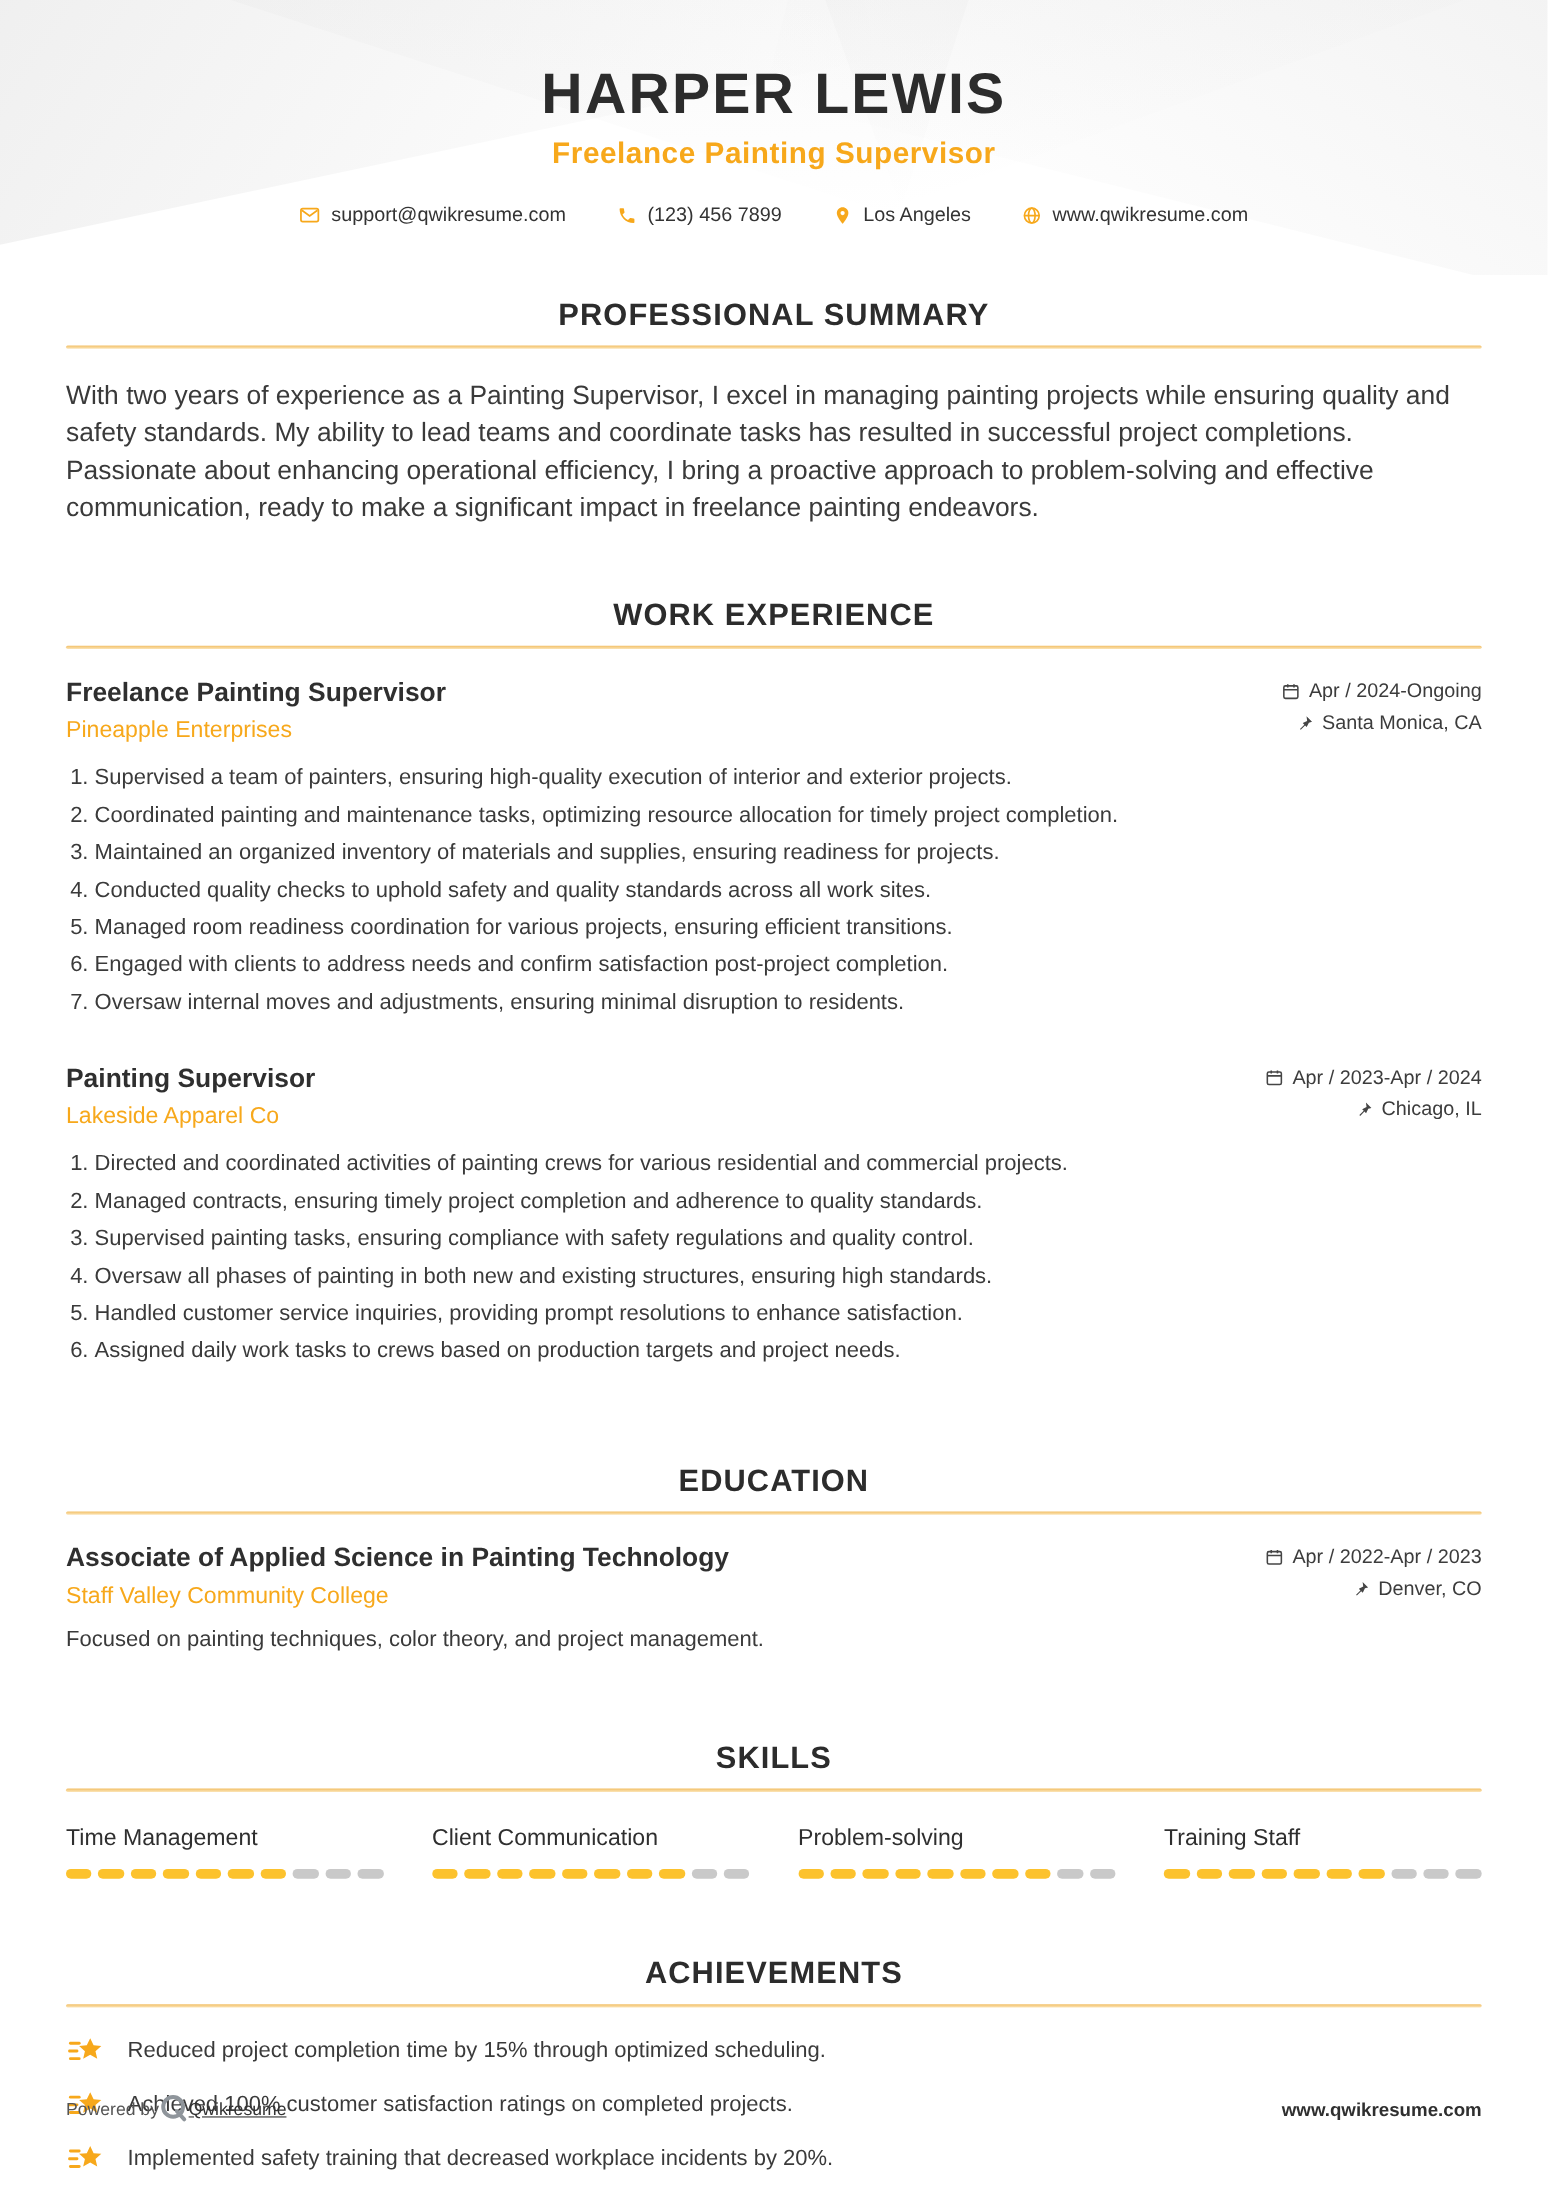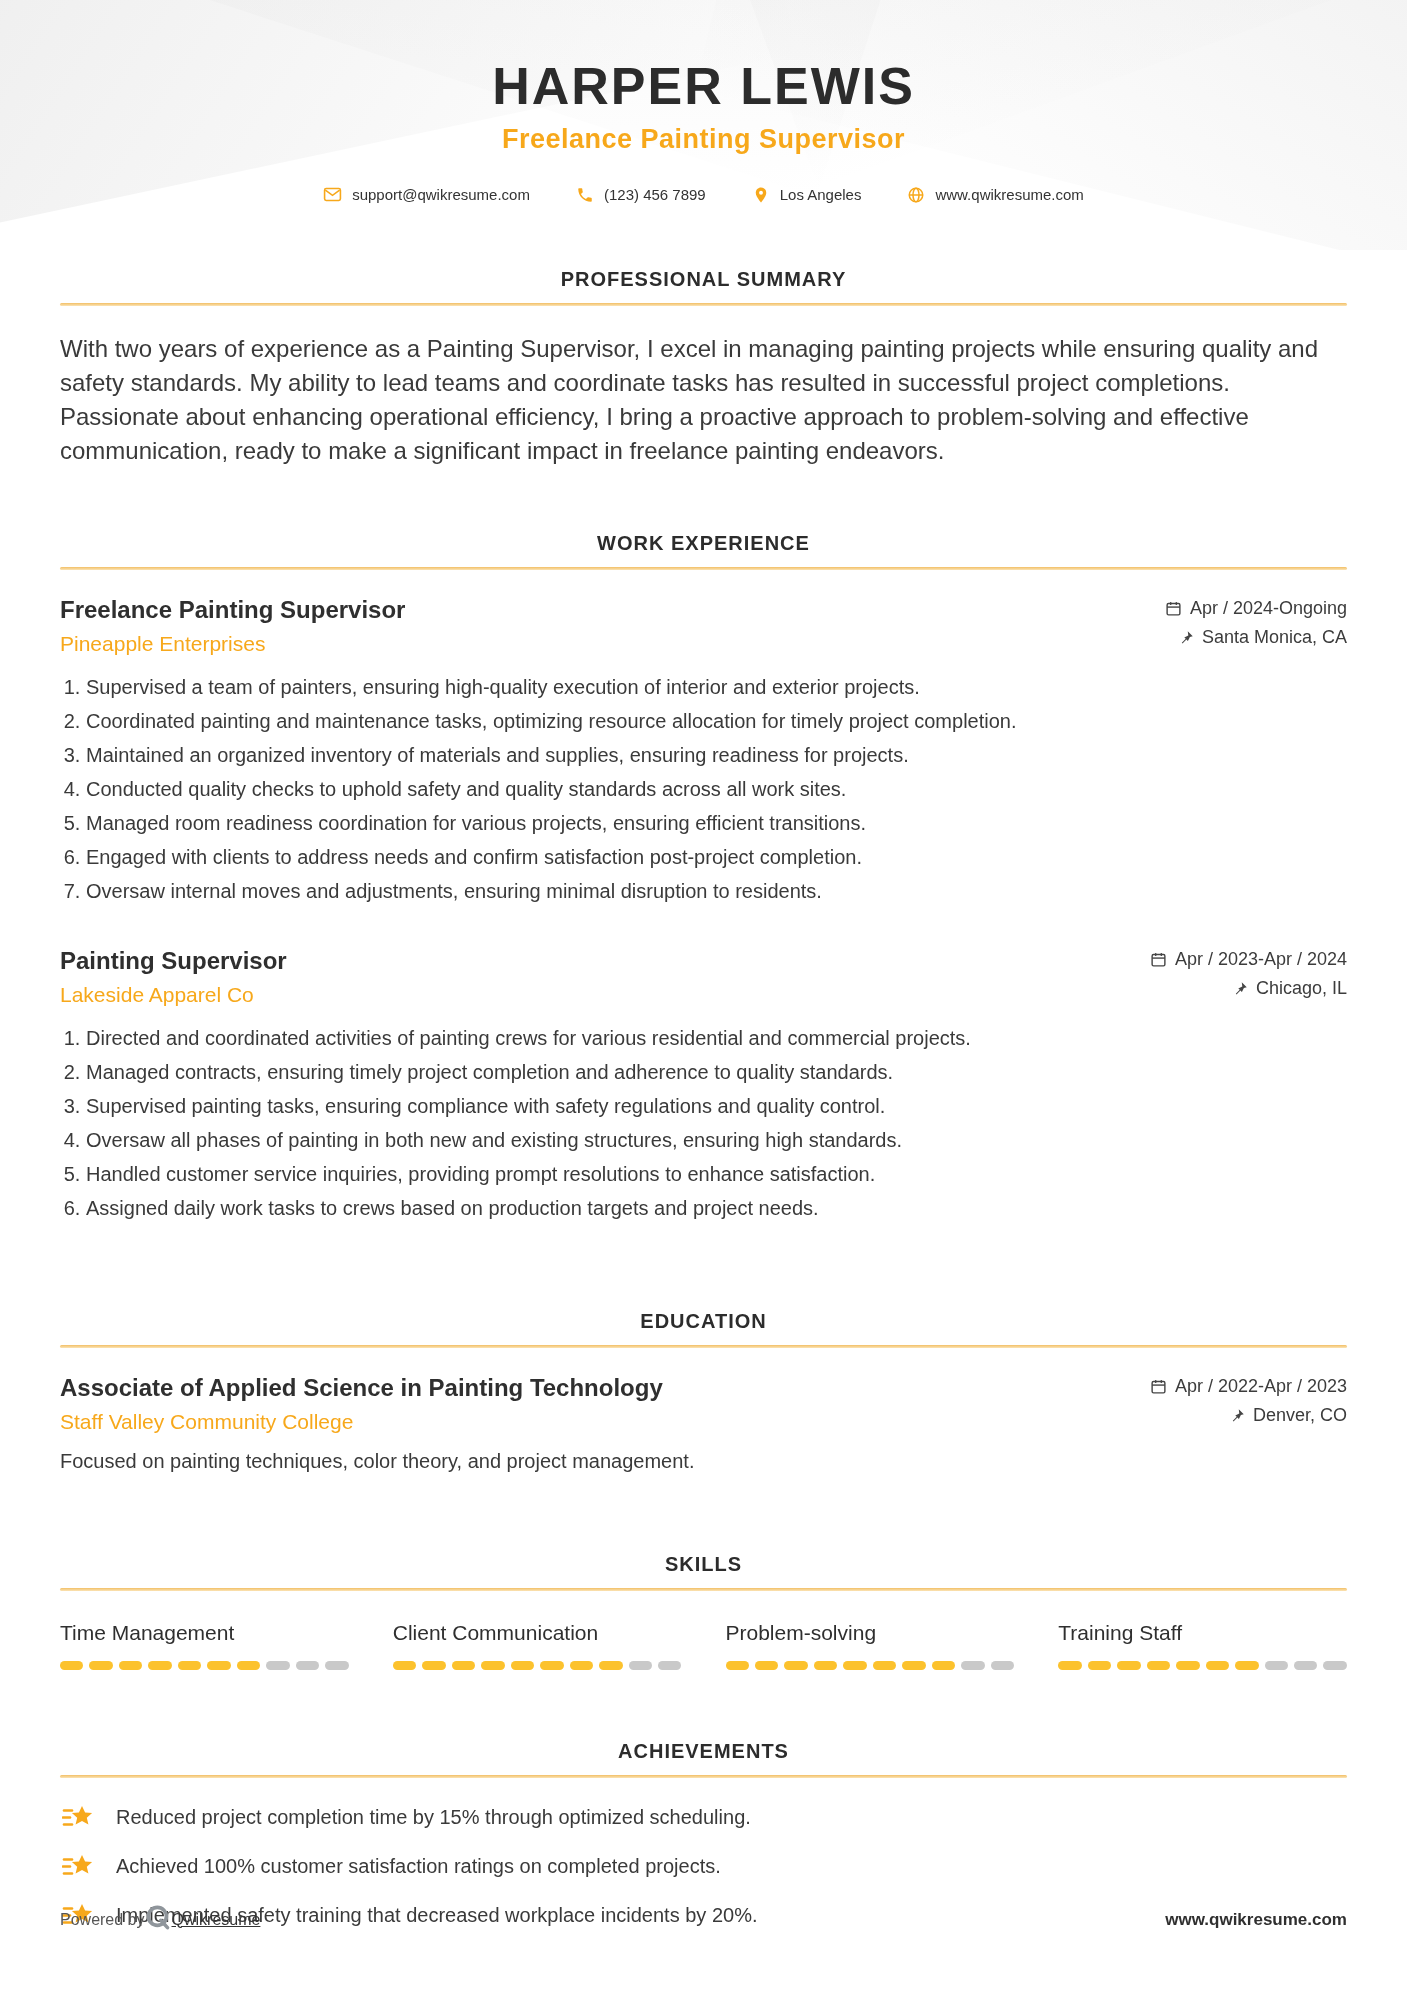--- a/index.html
+++ b/index.html
@@ -22,25 +22,25 @@
   .s2{width:760px;height:420px;left:140px;top:-330px;transform:rotate(18deg);background:linear-gradient(160deg,rgba(226,226,226,.6),rgba(255,255,255,0));}
   .s3{width:860px;height:460px;right:-190px;top:-260px;transform:rotate(14deg);background:linear-gradient(200deg,rgba(222,222,222,.55),rgba(255,255,255,0));}
   .s4{width:640px;height:420px;right:40px;top:-330px;transform:rotate(-20deg);background:linear-gradient(190deg,rgba(231,231,231,.6),rgba(255,255,255,0));}
 
   .content{position:relative;padding:56px 60px 0 60px;}
 
   header{text-align:center;}
   h1{font-size:52px;letter-spacing:2px;color:var(--dark);font-weight:bold;}
   .person-title{margin-top:8px;font-size:27px;color:var(--accent);font-weight:bold;letter-spacing:.5px;}
   .contact-row{margin-top:30px;display:flex;justify-content:center;align-items:center;gap:46px;flex-wrap:wrap;}
-  .contact{display:flex;align-items:center;gap:10px;font-size:15px;color:#333;}
+  .contact{display:flex;align-items:center;gap:10px;font-size:18px;color:#333;}
   .cicon{display:inline-flex;align-items:center;}
 
   section{margin-top:64px;}
-  .sec-h{text-align:center;font-size:20px;letter-spacing:1px;color:var(--dark);font-weight:bold;margin-bottom:12px;}
+  .sec-h{text-align:center;font-size:28px;letter-spacing:1px;color:var(--dark);font-weight:bold;margin-bottom:12px;}
   .sec-line{height:3px;background:linear-gradient(to bottom,#f2bf66,#fbe4b6);border-radius:2px;}
   .sec-body{margin-top:26px;}
 
   .summary-text{font-size:24px;line-height:1.42;color:var(--text);}
 
   .job + .job{margin-top:42px;}
   .job-head{display:flex;justify-content:space-between;align-items:flex-start;}
   .job-title{font-size:24px;font-weight:600;color:#2f2f2f;}
   .job-company{margin-top:8px;font-size:21px;color:var(--accent);font-weight:500;}
   .job-right{text-align:right;flex-shrink:0;padding-top:2px;}

